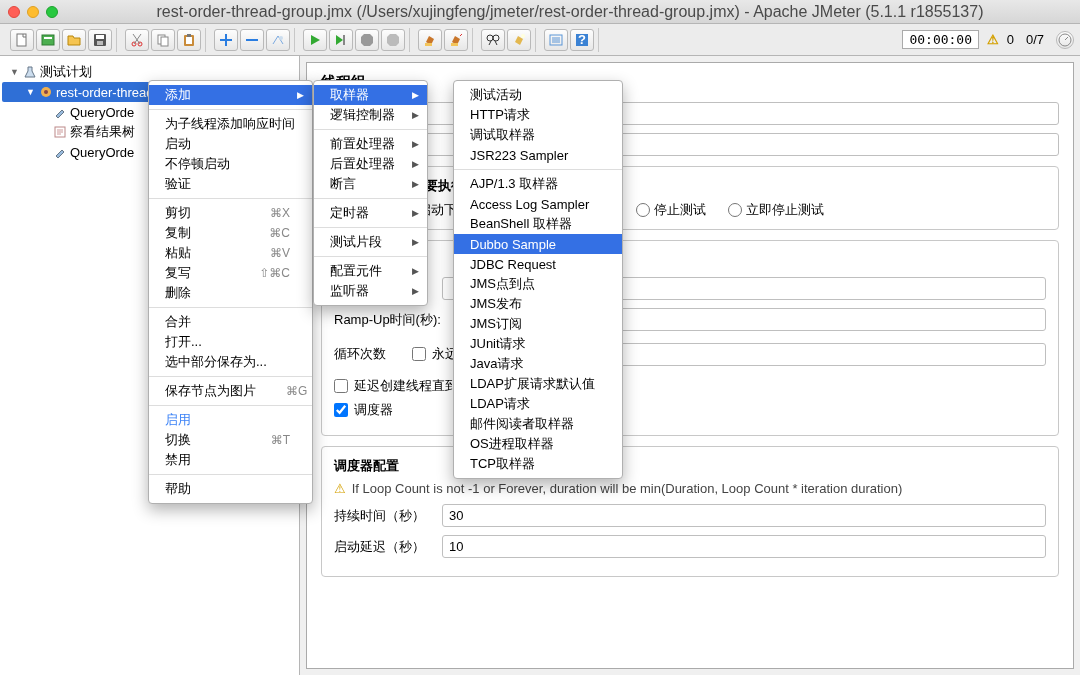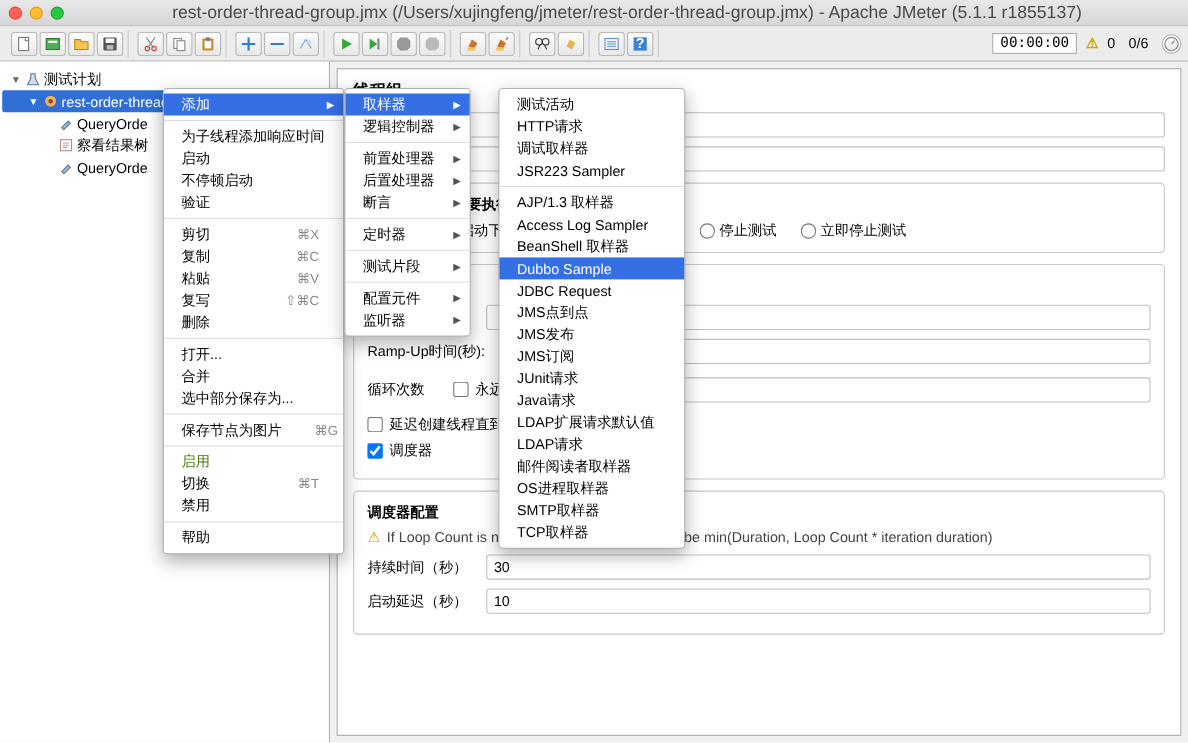--- a/index.html
+++ b/index.html
@@ -36,21 +36,21 @@
 .chk input{width:14px;height:14px;}
 .warnrow{display:flex;align-items:center;gap:6px;color:#444;}
 .warnrow .wicon{color:#d4a000;}
 input[type=radio]{width:14px;height:14px;}
 
 .menu { position: absolute; background: #fff; border: 1px solid #b0b0b0; box-shadow: 0 6px 16px rgba(0,0,0,0.3); border-radius: 4px; padding: 4px 0; z-index: 10; }
 .mi { padding: 3px 22px 3px 16px; display: flex; justify-content: space-between; align-items:center; gap: 30px; cursor: default; white-space: nowrap; height: 20px;}
 .mi.submenu::after { content: "▶"; font-size: 9px; color: #555; position:absolute; right:8px;}
 .mi.hl { background: #3470e4; color: #fff; }
 .mi.hl.submenu::after{color:#fff;}
-.mi.disabled{color:#4d7c0f;}
+.mi.disabled{color:#3b82f6;}
 .msep { height: 1px; background: #ddd; margin: 4px 0; }
 .sc { color:#888; font-size:12px;}
 .menu.m1 { top:80px; left:148px; width:165px;}
 .menu.m2 { top:80px; left:313px; width:115px;}
 .menu.m3 { top:80px; left:453px; width:170px;}
 </style>
 </head>
 <body>
 
 <div class="titlebar">
@@ -193,21 +193,21 @@
         <svg viewBox="0 0 16 16">
           <rect x="2" y="2" width="12" height="12" fill="#3b82d4"></rect>
           <text x="8" y="12" text-anchor="middle" fill="#fff" font-size="10" font-weight="bold">?</text>
         </svg>
       </div>
   </div>
   <div class="spacer"></div>
   <div class="timebox">00:00:00</div>
   <span class="warn">⚠</span>
   <span>0</span>
-  <span style="margin:0 8px">0/6</span>
+  <span style="margin:0 8px">0/7</span>
   <div class="tbtn" style="border-radius:50%;width:18px;height:18px">
       <svg viewBox="0 0 16 16">
         <circle cx="8" cy="8" r="6" fill="none" stroke="#888"></circle>
         <path d="M8 8l3-3" stroke="#888"></path>
       </svg>
     </div>
 </div>
 
 <div class="content">
   <div class="tree">
@@ -369,24 +369,24 @@
     </div>
     <div class="mi">
       <span>复写</span>
       <span class="sc">⇧⌘C</span>
     </div>
     <div class="mi">
       <span>删除</span>
     </div>
     <div class="msep"></div>
     <div class="mi">
+      <span>合并</span>
+    </div>
+    <div class="mi">
       <span>打开...</span>
-    </div>
-    <div class="mi">
-      <span>合并</span>
     </div>
     <div class="mi">
       <span>选中部分保存为...</span>
     </div>
     <div class="msep"></div>
     <div class="mi">
       <span>保存节点为图片</span>
       <span class="sc">⌘G</span>
     </div>
     <div class="msep"></div>
@@ -488,18 +488,15 @@
     <div class="mi">
       <span>LDAP请求</span>
     </div>
     <div class="mi">
       <span>邮件阅读者取样器</span>
     </div>
     <div class="mi">
       <span>OS进程取样器</span>
     </div>
     <div class="mi">
-      <span>SMTP取样器</span>
-    </div>
-    <div class="mi">
       <span>TCP取样器</span>
     </div>
   </div>
 
 </body></html>

